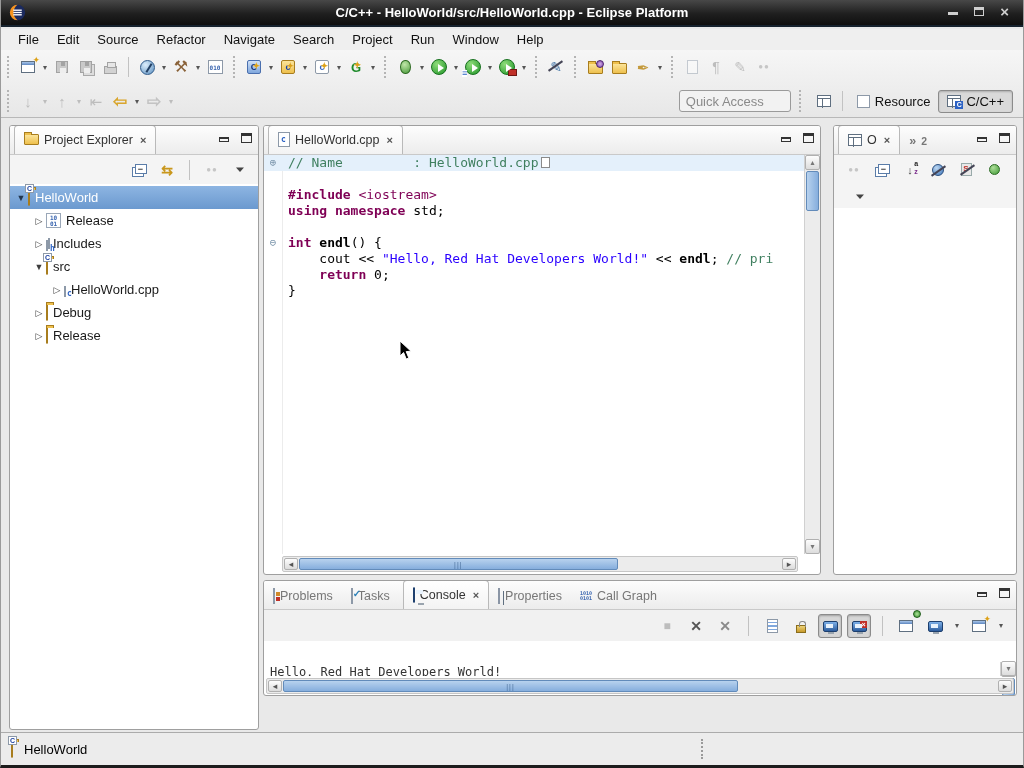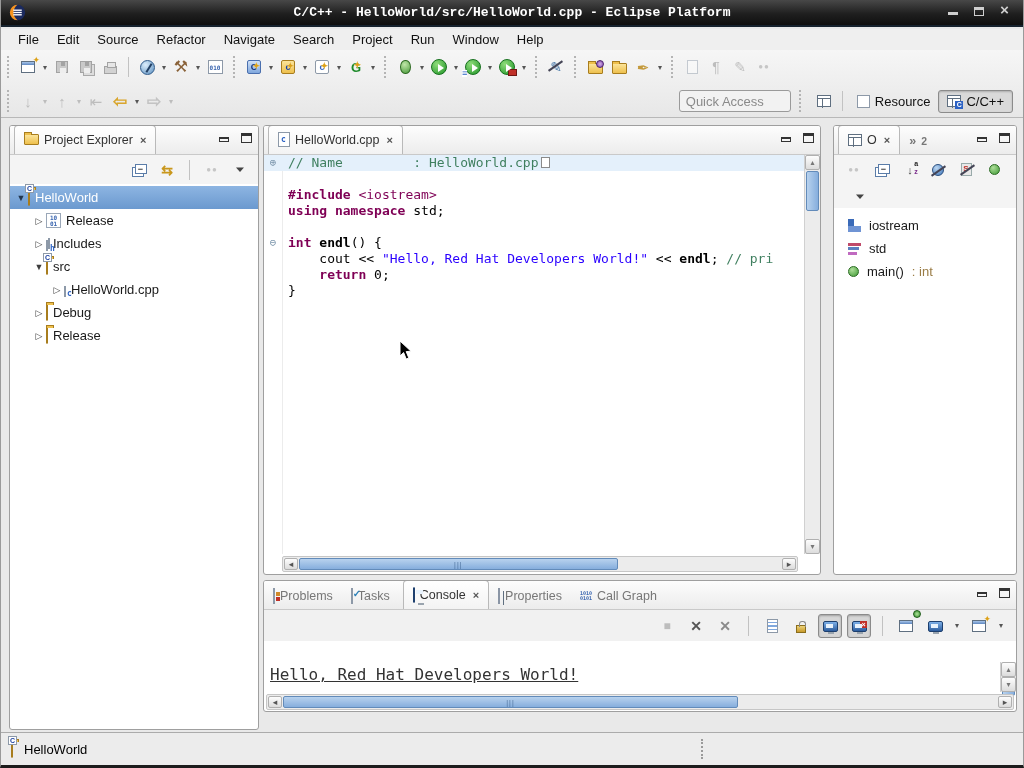--- a/index.html
+++ b/index.html
@@ -3,21 +3,21 @@
 <meta charset="utf-8">
 <style>
   * { margin:0; padding:0; box-sizing:border-box; }
   html,body { width:1024px; height:768px; overflow:hidden; }
   body { font-family:"Liberation Sans", sans-serif; font-size:13px; background:#e9e9e9; position:relative; }
   #window { position:absolute; inset:0; background:#e9e9e9; border-left:1px solid #9a9a9a; border-right:1px solid #9a9a9a; border-bottom:3px solid #1c1c1c; }
 
   
   .titlebar { position:absolute; left:0; top:0; width:100%; height:27px;
     background:linear-gradient(#484848, #1f1f1f 55%, #0f0f0f); border-bottom:2px solid #16222e;
-    display:flex; align-items:center;font-family:Liberation Mono, monospace; }
+    display:flex; align-items:center; }
   .titlebar .logo { margin-left:8px; width:17px; height:17px; }
   .titlebar .title { position:absolute; left:0; right:0; text-align:center; color:#fff; font-weight:bold; font-size:13px; }
   .wcontrols { margin-left:auto; display:flex; gap:16px; margin-right:14px; z-index:2; }
   .wcon { color:#cfcfcf; font-weight:bold; font-size:12px; line-height:12px; cursor:default; }
   .wmin { width:10px; height:4px; border-bottom:3px solid #cfcfcf; margin-top:4px; }
   .wmax { width:10px; height:9px; border:1px solid #cfcfcf; border-top:3px solid #cfcfcf; }
 
   
   .menubar { position:absolute; left:0; top:29px; width:100%; height:21px; background:#efefef; display:flex; align-items:center; padding-left:8px; }
   .menu-item { padding:2px 9px; color:#111; }
@@ -147,21 +147,21 @@
   .oinc::before { content:""; position:absolute; left:0; top:0; width:6px; height:13px; background:#3a6ab8; }
   .oinc::after { content:""; position:absolute; left:0; bottom:0; width:13px; height:6px; background:#6f94d4; }
   .ons { width:13px; height:12px; display:flex; flex-direction:column; justify-content:space-between; }
   .ons i { height:3px; }
   .ons i:nth-child(1){ background:#c04a6a; } .ons i:nth-child(2){ background:#5b7fc0; width:85%; } .ons i:nth-child(3){ background:#c06ac0; width:70%; }
   .ofn { width:11px; height:11px; border-radius:50%; background:radial-gradient(circle at 35% 30%, #aede9a, #3f9a34); border:1px solid #2a6b22; }
 
   
   .con-toolbar { height:31px; display:flex; align-items:center; justify-content:flex-end; padding-right:10px; gap:5px; background:#f1f1f1; }
   .con-header { height:19px; background:#fff; font-size:12.5px; color:#000; padding:2px 0 0 6px; white-space:nowrap; overflow:hidden; border-bottom:1px solid #cfcfcf; }
-  .con-out { position:absolute; left:0; right:16px; top:81px; bottom:19px; background:#fff; font-family:"DejaVu Sans Mono",monospace; font-size:16px; color:#333; padding:3px 0 0 6px; white-space:pre; overflow:hidden;text-decoration:underline; }
+  .con-out { position:absolute; left:0; right:16px; top:81px; bottom:19px; background:#fff; font-family:"DejaVu Sans Mono",monospace; font-size:12px; color:#333; padding:3px 0 0 6px; white-space:pre; overflow:hidden;text-decoration:underline; }
   .con-vscroll { position:absolute; right:0; top:81px; bottom:19px; width:16px; background:#ececec; border-left:1px solid #d0d0d0; }
 
   
   .statusbar { position:absolute; left:0; right:0; bottom:0; height:33px; background:#ececec; border-top:1px solid #ababab; display:flex; align-items:center; padding-left:10px; gap:6px; }
   .sb-handle { position:absolute; left:700px; top:6px; height:20px; border-left:2px dotted #9a9a9a; }
 
   
   .cursor { position:absolute; left:398px; top:340px; z-index:50; }
 </style>
 </head>
@@ -475,42 +475,23 @@
         </span>
       <span class="tbtn">
           <span class="ignp"></span>
         </span>
     </div>
     <div class="ptoolrow" style="justify-content:flex-start; padding-left:14px; height:24px;">
       <span class="tbtn">
           <span class="vmenu">▼</span>
         </span>
     </div>
-    <div class="outline-items">
-        <div class="oitem">
-          <span class="oinc"></span>
-          <span>iostream</span>
-        </div>
-        <div class="oitem">
-          <span class="ons">
-            <i></i>
-            <i></i>
-            <i></i>
-          </span>
-          <span>std</span>
-        </div>
-        <div class="oitem">
-          <span class="ofn"></span>
-          <span>main()</span>
-          <span class="osuffix"> : int</span>
-        </div>
-      </div>
-  </div>
-
-  <div class="panel" style="left:262px; top:580px; width:754px; height:132px;">
+  </div>
+
+  <div class="panel" style="left:262px; top:580px; width:754px; height:116px;">
     <div class="ptabbar">
       <div style="display:flex; align-items:flex-end; height:29px;">
           <div class="ptab dim">
             <span><span class="idoc" style="width:12px;height:13px;"><span style="position:absolute;left:2px;top:3px;width:4px;height:4px;background:#d08a2a;"></span><span style="position:absolute;left:2px;bottom:2px;width:4px;height:4px;background:#c03028;"></span></span></span>
             <span>Problems</span>
           </div>
           <div class="ptab dim">
             <span><span class="idoc" style="width:12px;height:13px;"><span style="position:absolute;left:1px;top:-1px;color:#2a7fb8;font:bold 10px 'Liberation Sans';">✓</span></span></span>
             <span>Tasks</span>
           </div>

